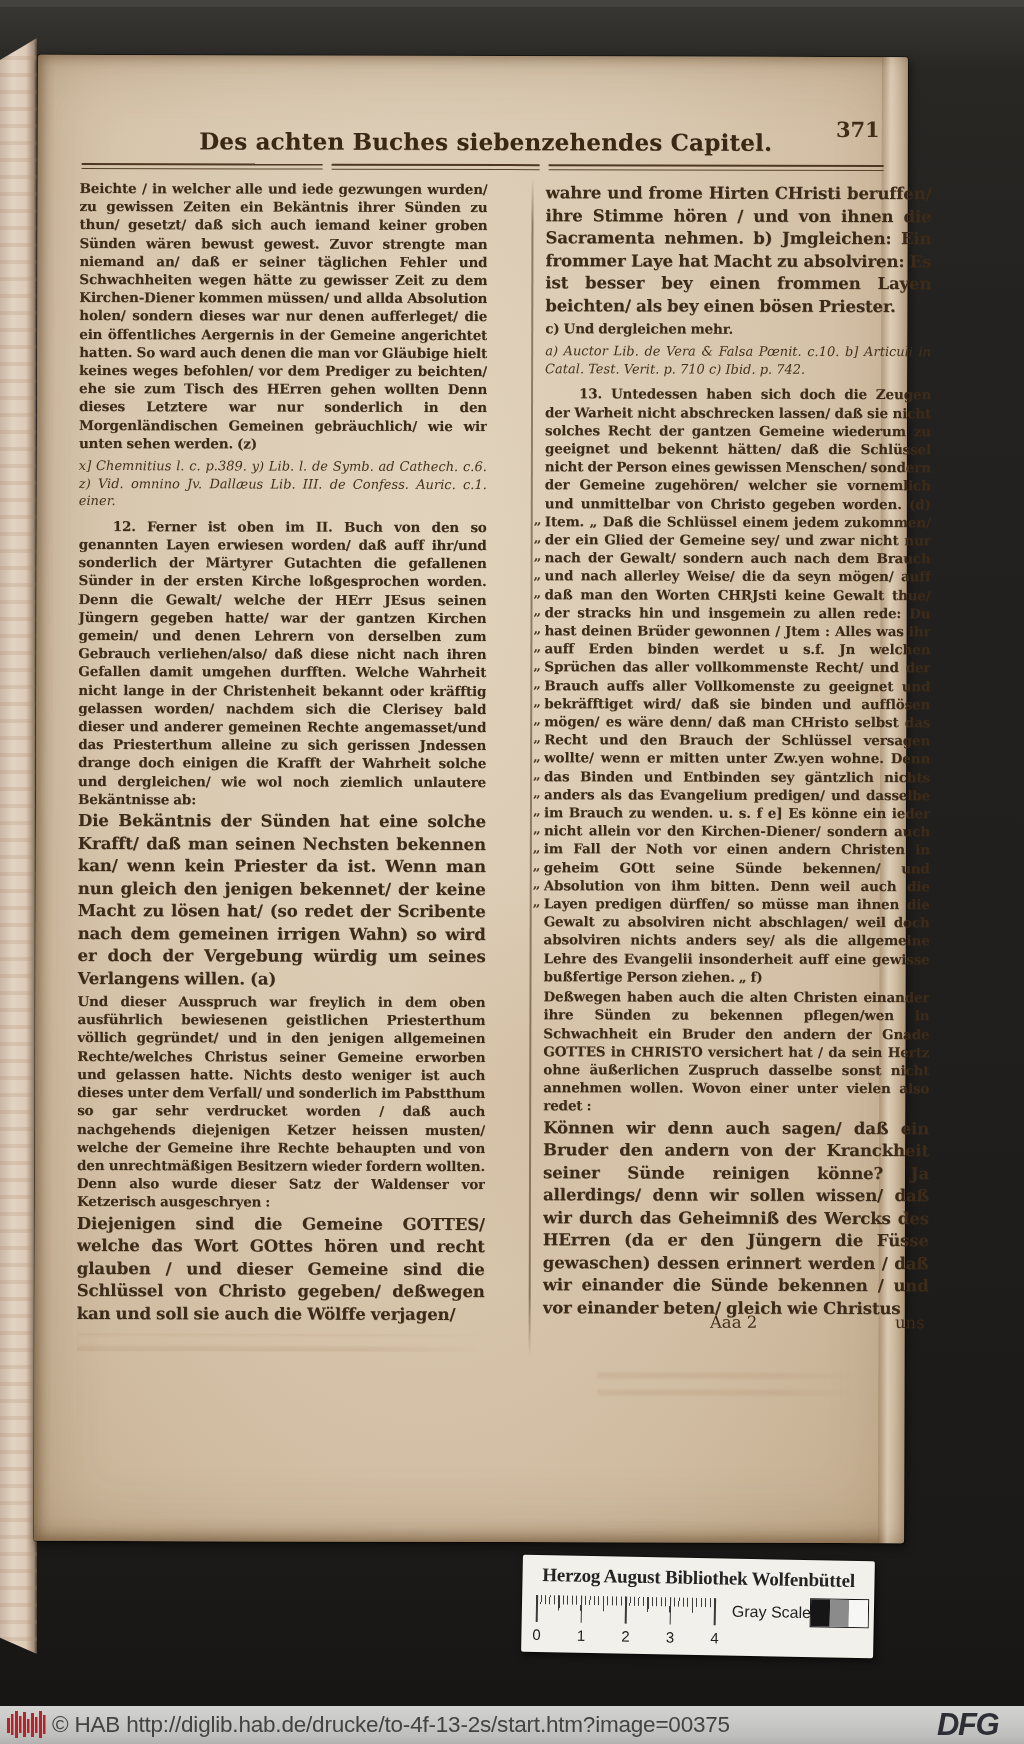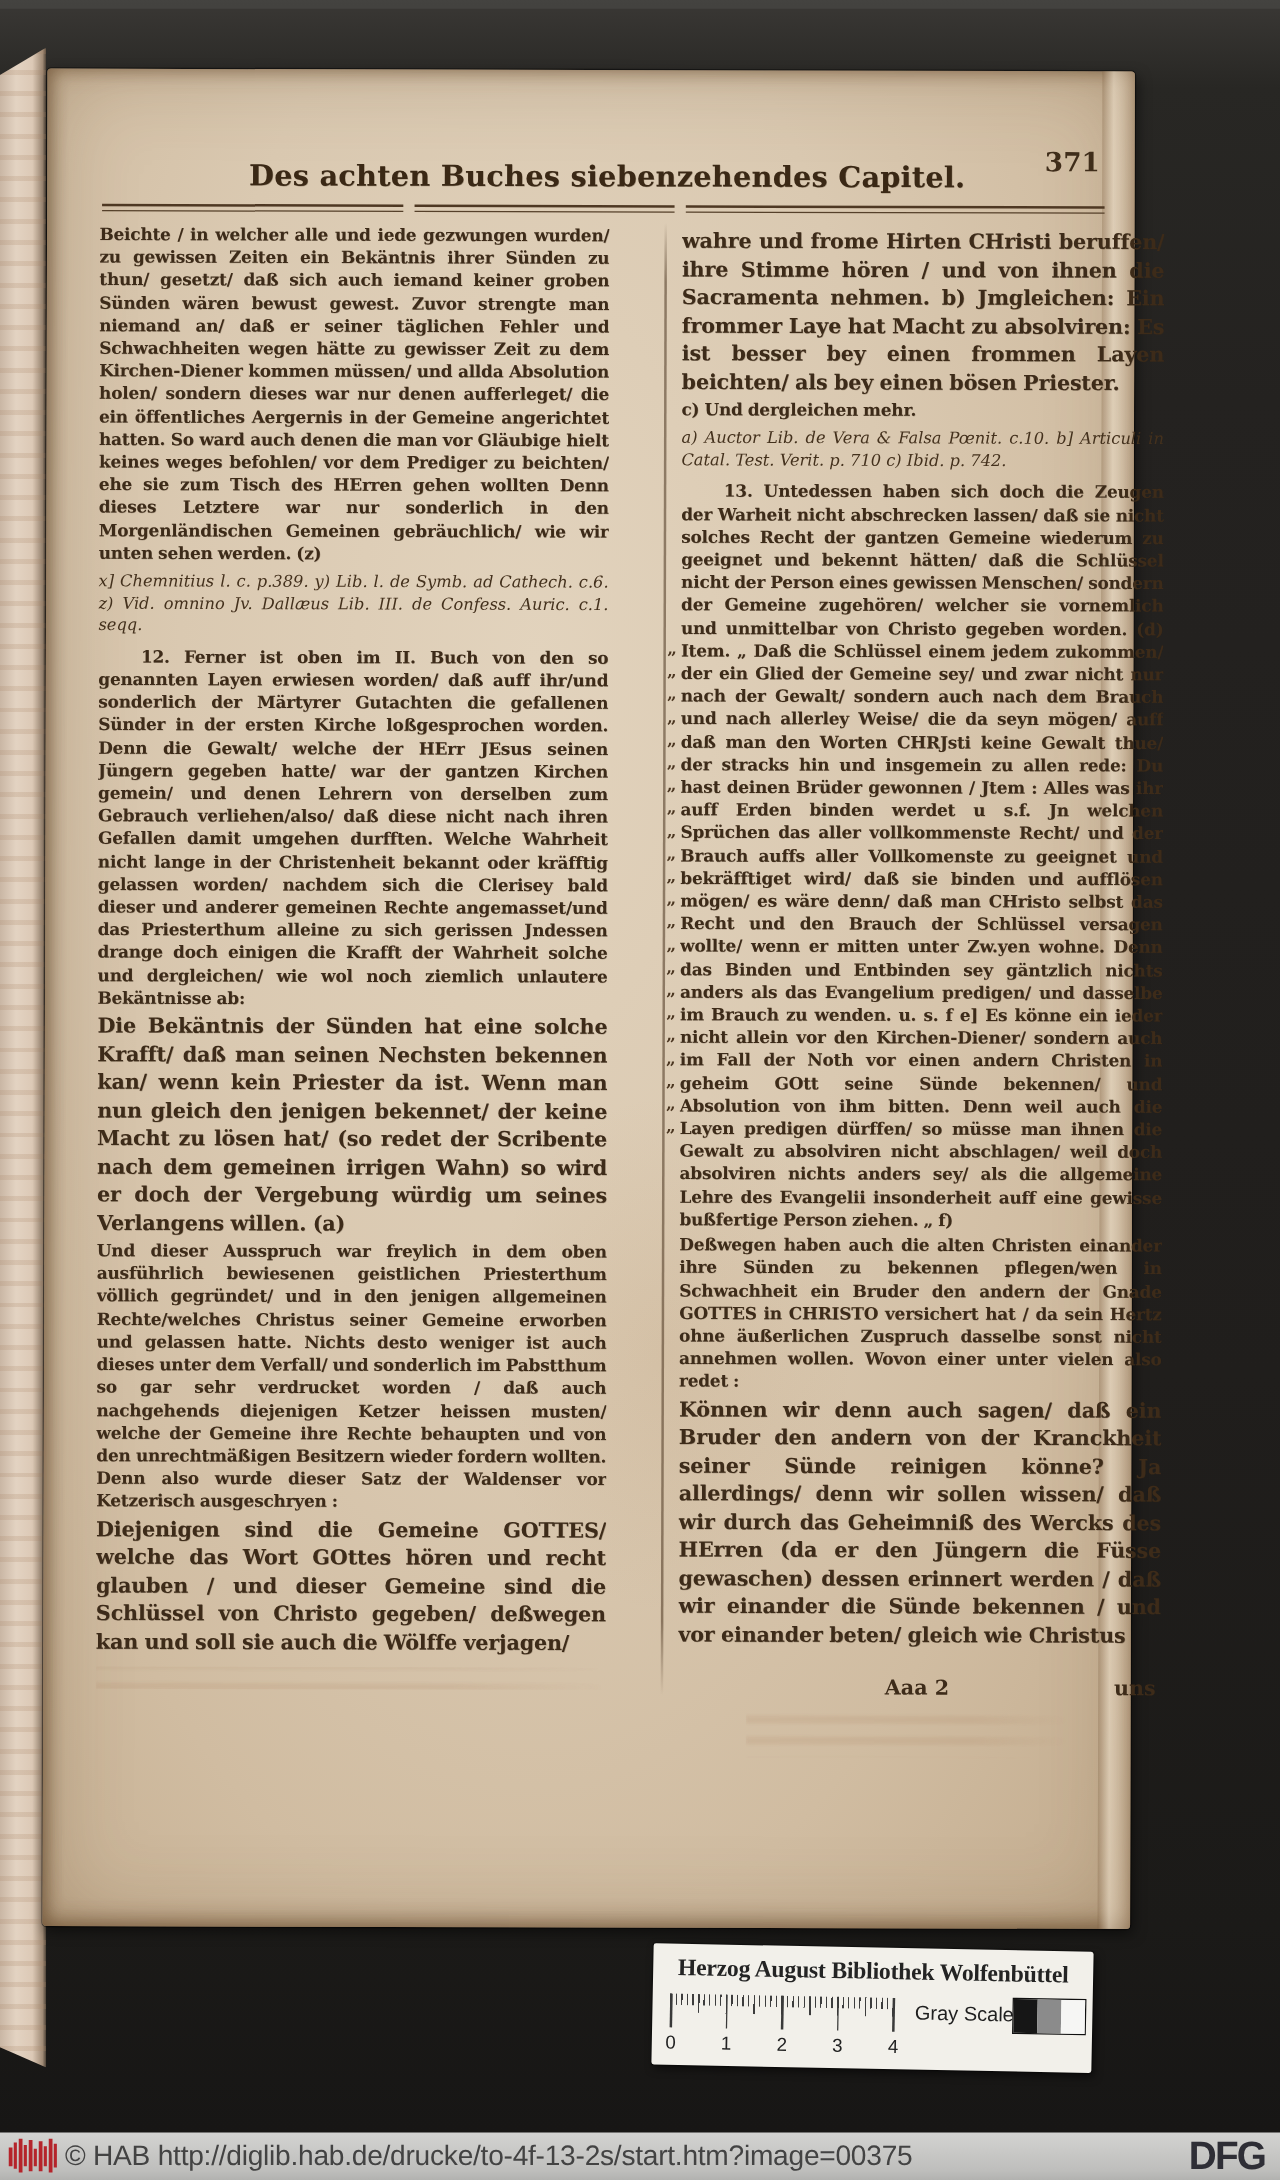--- a/index.html
+++ b/index.html
@@ -48,22 +48,22 @@
     text-shadow:.3px .3px 0 rgba(61,43,25,.3);}
   .t-emph{font-weight:700;font-size:16.5px;line-height:22.5px;letter-spacing:-.1px;word-spacing:-.5px;margin:2px 0;
     text-shadow:.4px .4px 0 rgba(61,43,25,.35);}
   .t-note{font-weight:400;font-style:italic;font-size:13px;line-height:17.6px;color:#44311d;
     margin:5px 0 7px;letter-spacing:0;}
   .ind{text-indent:34px;}
 
   .quote-gutter{position:absolute;left:455px;top:454px;width:10px;
     font-weight:700;font-size:13.5px;line-height:18.2px;color:#4a3520;white-space:pre-line;}
 
-  .sig-row{position:absolute;left:466px;top:1284px;width:382px;display:flex;align-items:baseline;
-    font-weight:700;font-size:16.5px;color:#3d2b19;}
+  .sig-row{position:absolute;left:466px;top:1256px;width:382px;display:flex;align-items:baseline;
+    font-weight:400;font-size:16.5px;color:#3d2b19;}
   .sig-row .spacer{flex:1;}
   .sig-row .sig{flex:0 0 auto;}
   .sig-row .catch{flex:1;text-align:right;}
 
   .bleed{height:64px;margin-top:8px;filter:blur(1.1px);opacity:.8;
     background:repeating-linear-gradient(0deg,transparent 0 11px,rgba(168,128,96,.20) 11px 17px);
     -webkit-mask-image:linear-gradient(90deg,#000 70%,transparent);mask-image:linear-gradient(90deg,#000 70%,transparent);}
   .bleed2{position:absolute;left:520px;top:1312px;width:260px;height:38px;margin:0;}
 
   
@@ -84,22 +84,22 @@
   .patches{position:absolute;left:288px;top:38px;display:flex;border:1.6px solid #101010;width:57px;height:27px;}
   .patches span{flex:1;}
   .p-dark{background:#161616;} .p-mid{background:#8b8b8b;} .p-light{background:#f6f6f4;}
 
   
   .footer{position:absolute;left:0;bottom:0;width:1024px;height:38px;
     background:linear-gradient(180deg,#d3d3d1,#bebebc 80%,#b2b2b0);display:flex;align-items:center;}
   .hab{margin-left:6px;flex:0 0 auto;}
   .url{flex:1;text-align:left;font-family:"Liberation Sans",sans-serif;font-size:22.5px;
     color:#434343;letter-spacing:-.2px;}
-  .dfg{flex:0 0 auto;margin-right:12px;font-family:"Liberation Sans",sans-serif;font-weight:700;
-    font-size:31px;color:#2e2e36;letter-spacing:-1.5px;transform:scaleY(1.02);}
+  .dfg{flex:0 0 auto;margin-right:26px;font-family:"Liberation Sans",sans-serif;font-weight:700;
+    font-size:31px;color:#2e2e36;letter-spacing:-1.5px;transform:scaleY(1.02);font-style:italic;}
 </style>
 </head>
 <body>
 
 <div class="scene">
   <div class="top-streak"></div>
   <div class="adjacent-page"></div>
 
   <div class="page">
     <div class="fore-edge"></div>
@@ -112,21 +112,21 @@
       <div class="rule">
         <span class="s1"></span>
           <span class="s2"></span>
           <span class="s3"></span>
       </div>
 
       <div class="col-divider"></div>
 
       <div class="col col1">
         <p class="t-body">Beichte / in welcher alle und iede gezwungen wurden/ zu gewissen Zeiten ein Bekäntnis ihrer Sünden zu thun/ gesetzt/ daß sich auch iemand keiner groben Sünden wären bewust gewest. Zuvor strengte man niemand an/ daß er seiner täglichen Fehler und Schwachheiten wegen hätte zu gewisser Zeit zu dem Kirchen-Diener kommen müssen/ und allda Absolution holen/ sondern dieses war nur denen aufferleget/ die ein öffentliches Aergernis in der Gemeine angerichtet hatten. So ward auch denen die man vor Gläubige hielt keines weges befohlen/ vor dem Prediger zu beichten/ ehe sie zum Tisch des HErren gehen wollten Denn dieses Letztere war nur sonderlich in den Morgenländischen Gemeinen gebräuchlich/ wie wir unten sehen werden. (z)</p>
-        <p class="t-note">x] Chemnitius l. c. p.389. y) Lib. l. de Symb. ad Cathech. c.6. z) Vid. omnino Jv. Dallæus Lib. III. de Confess. Auric. c.1. seqq.</p>
+        <p class="t-note">x] Chemnitius l. c. p.389. y) Lib. l. de Symb. ad Cathech. c.6. z) Vid. omnino Jv. Dallæus Lib. III. de Confess. Auric. c.1. einer.</p>
         <p class="t-body ind">12. Ferner ist oben im II. Buch von den so genannten Layen erwiesen worden/ daß auff ihr/und sonderlich der Märtyrer Gutachten die gefallenen Sünder in der ersten Kirche loßgesprochen worden. Denn die Gewalt/ welche der HErr JEsus seinen Jüngern gegeben hatte/ war der gantzen Kirchen gemein/ und denen Lehrern von derselben zum Gebrauch verliehen/also/ daß diese nicht nach ihren Gefallen damit umgehen durfften. Welche Wahrheit nicht lange in der Christenheit bekannt oder kräfftig gelassen worden/ nachdem sich die Clerisey bald dieser und anderer gemeinen Rechte angemasset/und das Priesterthum alleine zu sich gerissen Jndessen drange doch einigen die Krafft der Wahrheit solche und dergleichen/ wie wol noch ziemlich unlautere Bekäntnisse ab:</p>
         <p class="t-emph">Die Bekäntnis der Sünden hat eine solche Krafft/ daß man seinen Nechsten bekennen kan/ wenn kein Priester da ist. Wenn man nun gleich den jenigen bekennet/ der keine Macht zu lösen hat/ (so redet der Scribente nach dem gemeinen irrigen Wahn) so wird er doch der Vergebung würdig um seines Verlangens willen. (a)</p>
         <p class="t-body">Und dieser Ausspruch war freylich in dem oben ausführlich bewiesenen geistlichen Priesterthum völlich gegründet/ und in den jenigen allgemeinen Rechte/welches Christus seiner Gemeine erworben und gelassen hatte. Nichts desto weniger ist auch dieses unter dem Verfall/ und sonderlich im Pabstthum so gar sehr verdrucket worden / daß auch nachgehends diejenigen Ketzer heissen musten/ welche der Gemeine ihre Rechte behaupten und von den unrechtmäßigen Besitzern wieder fordern wollten. Denn also wurde dieser Satz der Waldenser vor Ketzerisch ausgeschryen :</p>
         <p class="t-emph">Diejenigen sind die Gemeine GOTTES/ welche das Wort GOttes hören und recht glauben / und dieser Gemeine sind die Schlüssel von Christo gegeben/ deßwegen kan und soll sie auch die Wölffe verjagen/</p>
         <div class="bleed"></div>
       </div>
 
       <div class="col col2">
         <p class="t-emph">wahre und frome Hirten CHristi beruffen/ ihre Stimme hören / und von ihnen die Sacramenta nehmen. b) Jmgleichen: Ein frommer Laye hat Macht zu absolviren: Es ist besser bey einen frommen Layen beichten/ als bey einen bösen Priester.</p>
         <p class="t-body">c) Und dergleichen mehr.</p>

